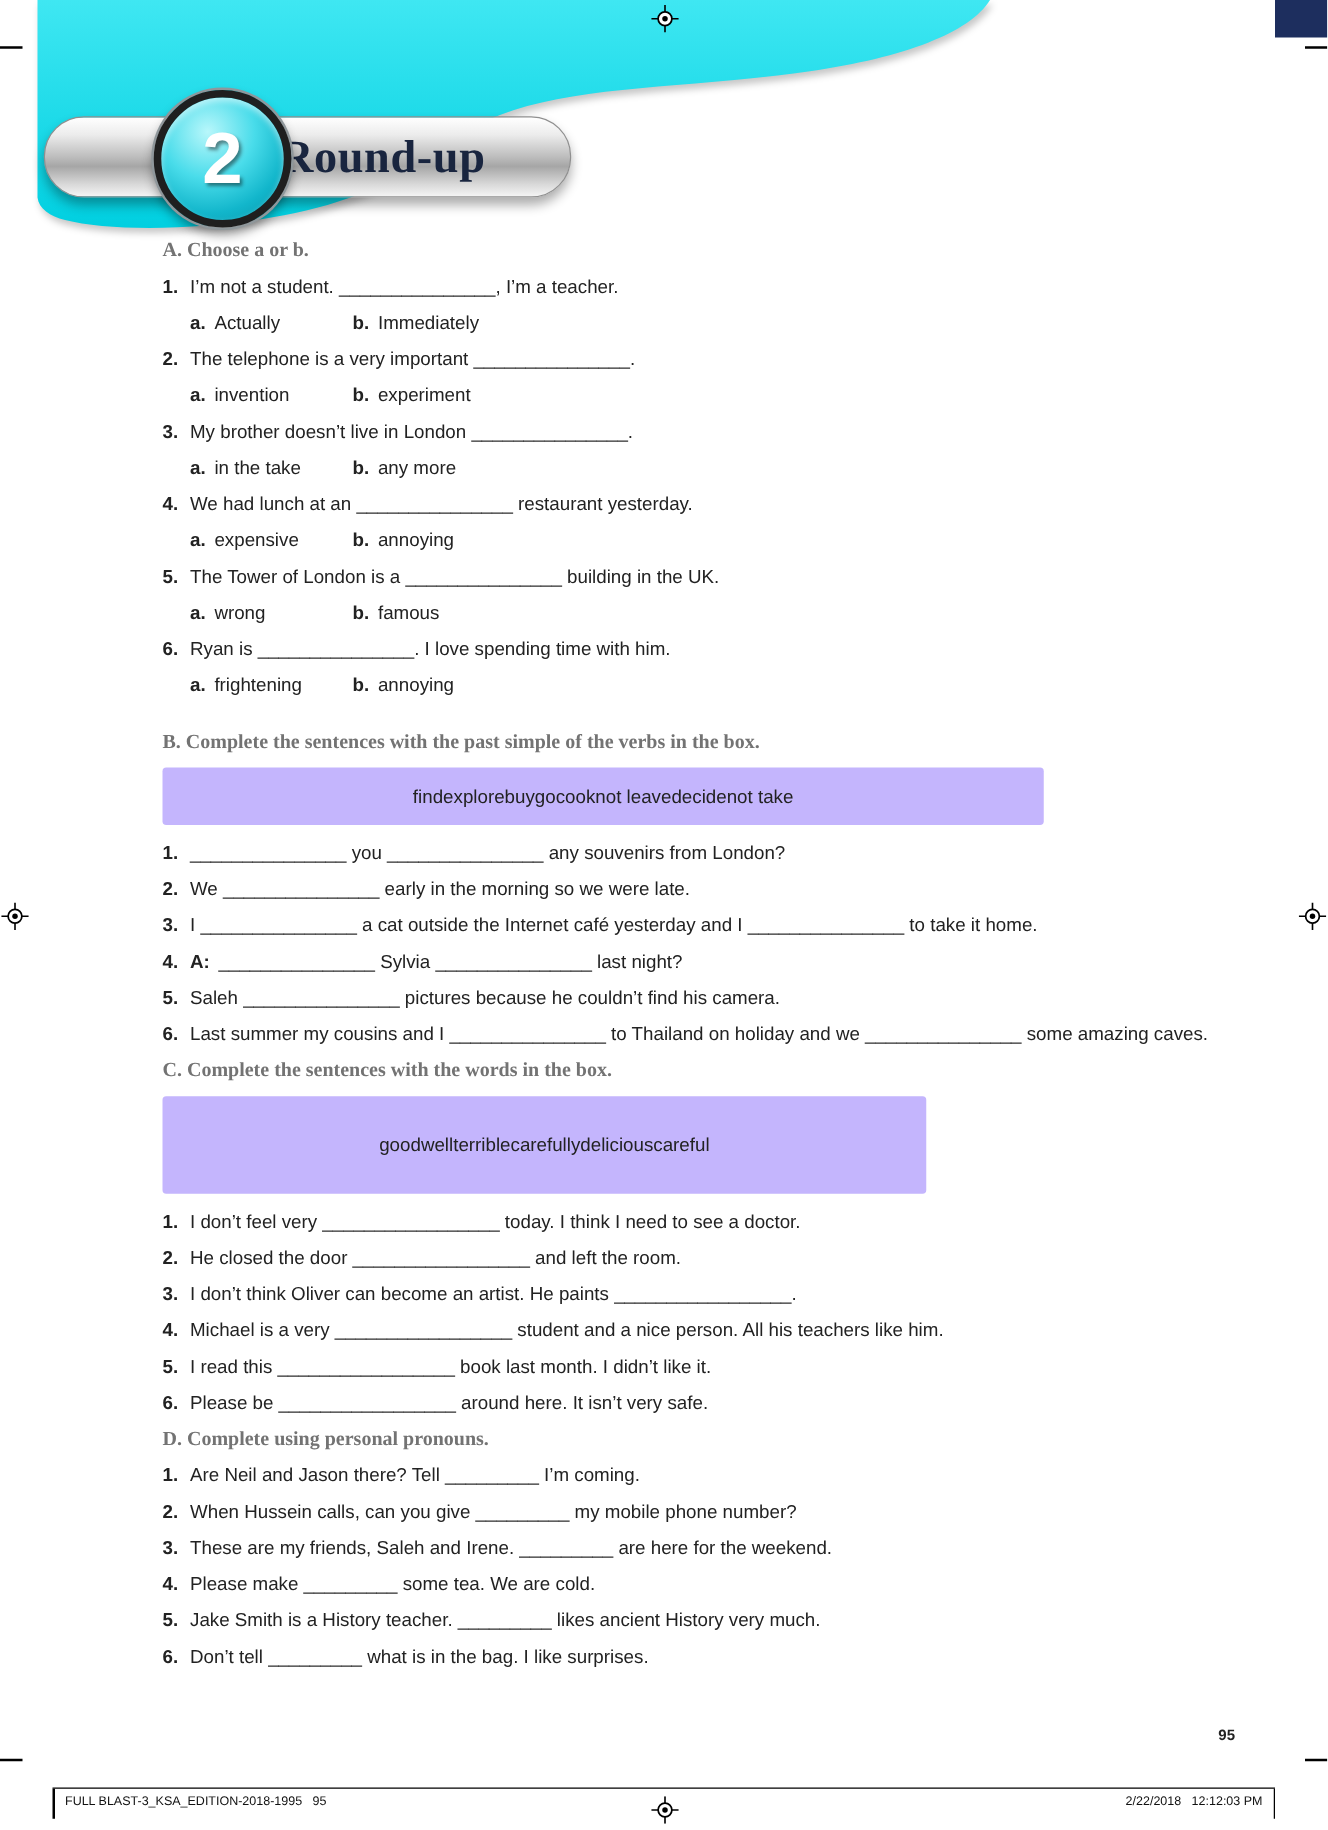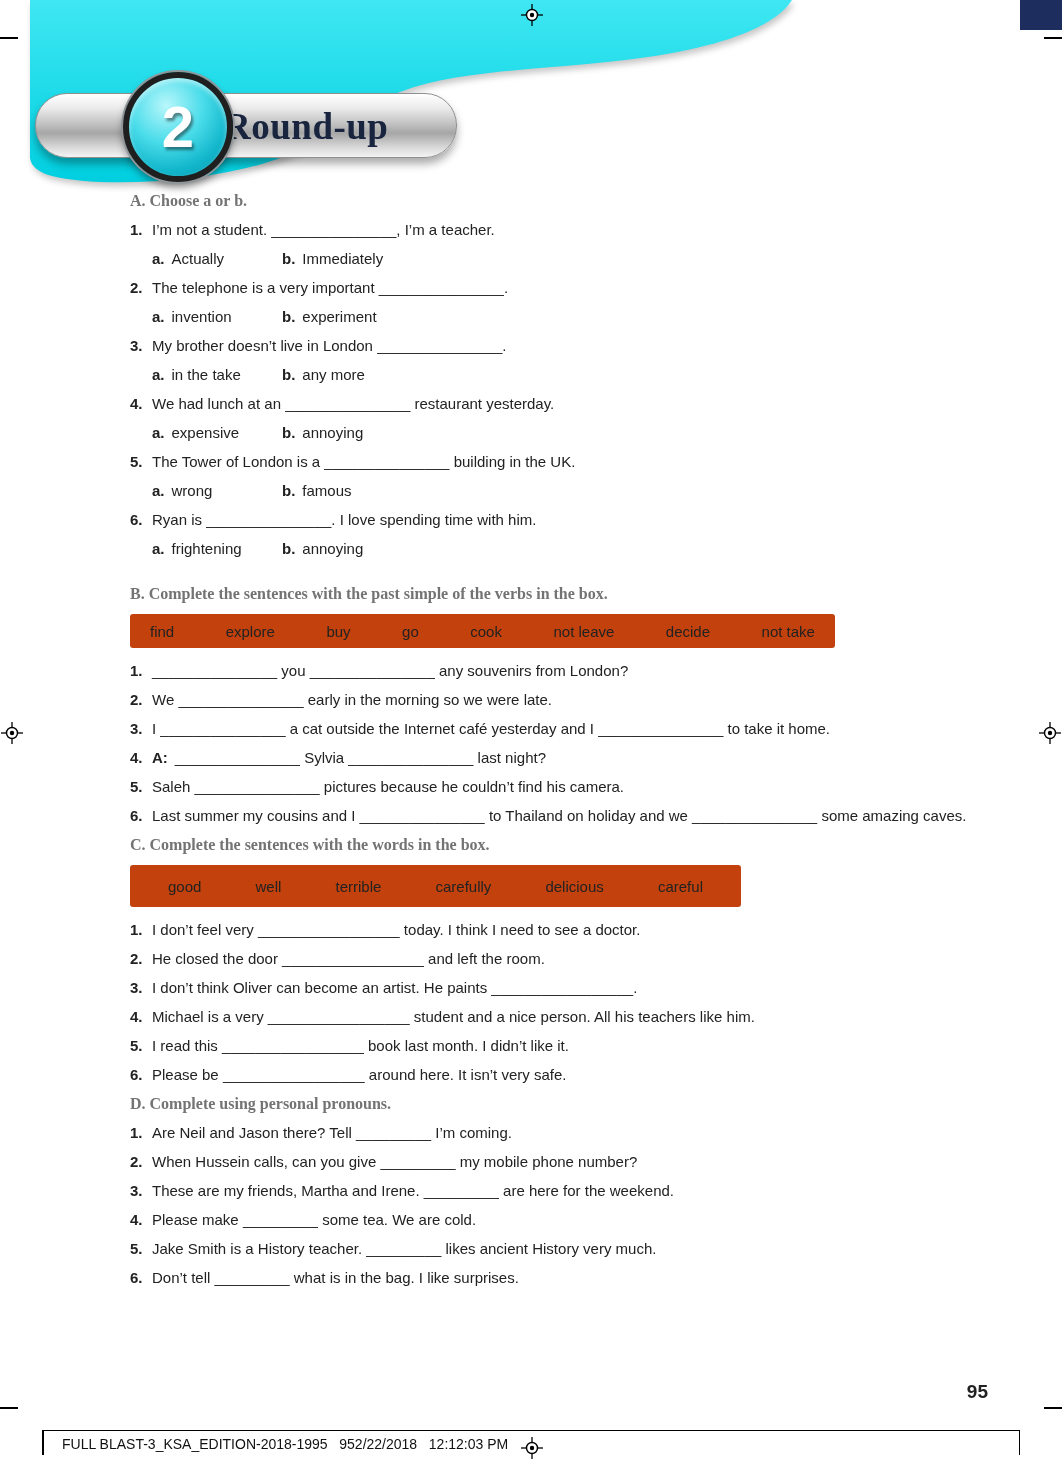--- a/index.html
+++ b/index.html
@@ -28,31 +28,31 @@
   .sec-h{font-family:"Liberation Serif",serif;font-weight:700;font-size:16px;color:#737373;line-height:29px}
   .line{display:flex;line-height:29px;min-height:29px}
   .num{flex:0 0 22px;font-weight:700}
   .txt{flex:1}
   .pfx{font-weight:700;margin-right:7px}
   .pfx:empty{display:none}
   .optline{display:flex;line-height:29px;padding-left:22px}
   .opt{display:flex}
   .opt.first{width:130px}
   .olabel{font-weight:700;margin-right:7px}
-  .wbox{background:#c2410c;height:34px;display:flex;align-items:center;justify-content:space-between;
+  .wbox{background:#c4b5fd;height:46px;display:flex;align-items:center;justify-content:center;
         border-radius:3px;margin:6px 0 8px 0}
   .wbox.b{width:665px;padding:0 20px}
-  .wbox.c{width:535px;padding:4px 38px}
+  .wbox.c{width:535px;padding:16px 38px}
   .mt1{margin-top:16px}
   .mt2{}
-  .pagenum{position:absolute;right:74px;top:1381px;font-weight:700;font-size:19px;z-index:2}
+  .pagenum{position:absolute;right:74px;top:1381px;font-weight:700;font-size:12px;z-index:2}
   .footer{position:absolute;left:42px;right:42px;top:1430px;border-top:1.5px solid #000;z-index:2}
   .ftick{position:absolute;top:0;width:1.5px;height:24px;background:#000}
   .ftick.l{left:0}.ftick.r{right:0}
-  .frow{display:flex;padding:5px 10px 0 20px;font-size:14px;color:#111;white-space:pre}
+  .frow{display:flex;justify-content:space-between;padding:5px 10px 0 10px;font-size:10px;color:#111;white-space:pre}
 </style>
 </head>
 <body>
 
 <div class="sheet">
 
   <svg class="wave" width="820" height="200" viewBox="0 0 820 200">
     <defs>
       <linearGradient id="wg" x1="0" y1="0" x2="0" y2="1">
         <stop offset="0" stop-color="#3fe7f2"></stop>
@@ -271,21 +271,21 @@
     <div class="line">
       <span class="num">1.</span>
       <span class="txt">Are Neil and Jason there? Tell _________ I’m coming.</span>
     </div>
     <div class="line">
       <span class="num">2.</span>
       <span class="txt">When Hussein calls, can you give _________ my mobile phone number?</span>
     </div>
     <div class="line">
       <span class="num">3.</span>
-      <span class="txt">These are my friends, Martha and Irene. _________ are here for the weekend.</span>
+      <span class="txt">These are my friends, Saleh and Irene. _________ are here for the weekend.</span>
     </div>
     <div class="line">
       <span class="num">4.</span>
       <span class="txt">Please make _________ some tea. We are cold.</span>
     </div>
     <div class="line">
       <span class="num">5.</span>
       <span class="txt">Jake Smith is a History teacher. _________ likes ancient History very much.</span>
     </div>
     <div class="line">

